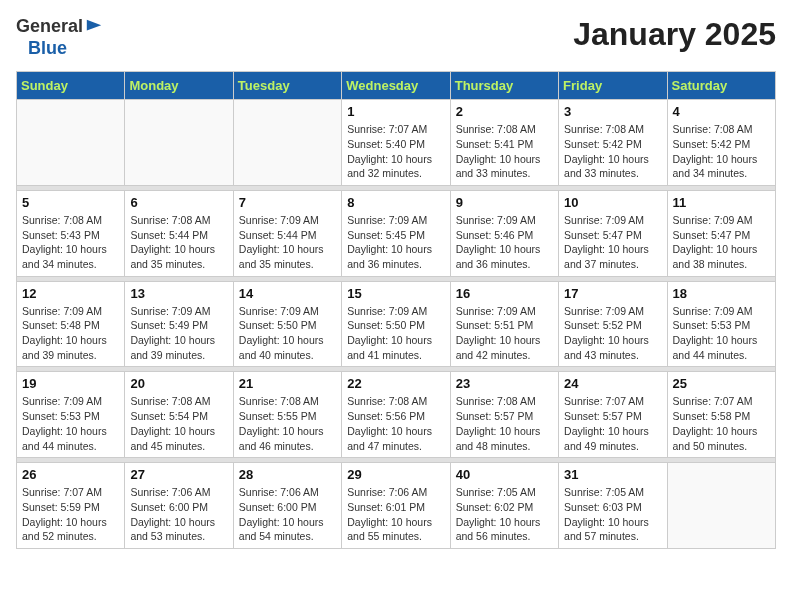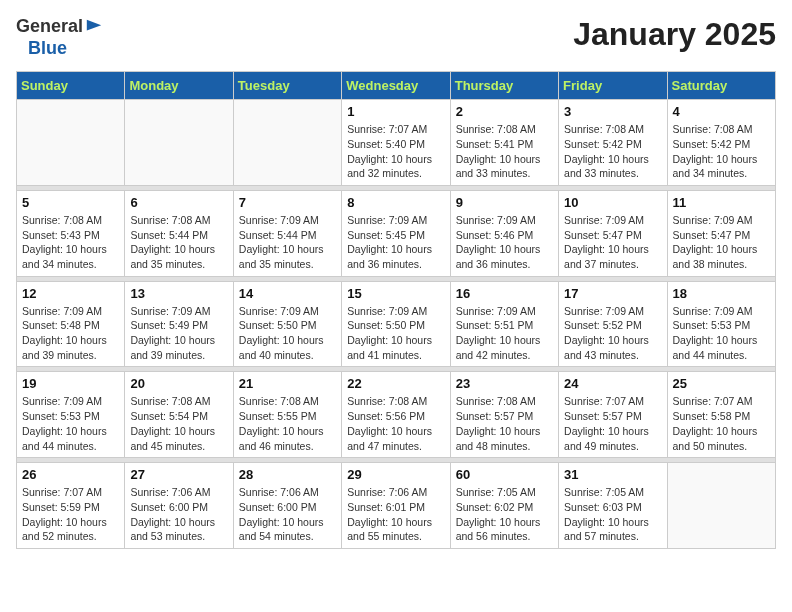--- a/index.html
+++ b/index.html
@@ -337,21 +337,21 @@
 and 54 minutes.</div>
         </td>
         <td>
           <div class="day-number">29</div>
           <div class="day-info" style="white-space: pre-line;">Sunrise: 7:06 AM
 Sunset: 6:01 PM
 Daylight: 10 hours
 and 55 minutes.</div>
         </td>
         <td>
-          <div class="day-number">60</div>
+          <div class="day-number">40</div>
           <div class="day-info" style="white-space: pre-line;">Sunrise: 7:05 AM
 Sunset: 6:02 PM
 Daylight: 10 hours
 and 56 minutes.</div>
         </td>
         <td>
           <div class="day-number">31</div>
           <div class="day-info" style="white-space: pre-line;">Sunrise: 7:05 AM
 Sunset: 6:03 PM
 Daylight: 10 hours

